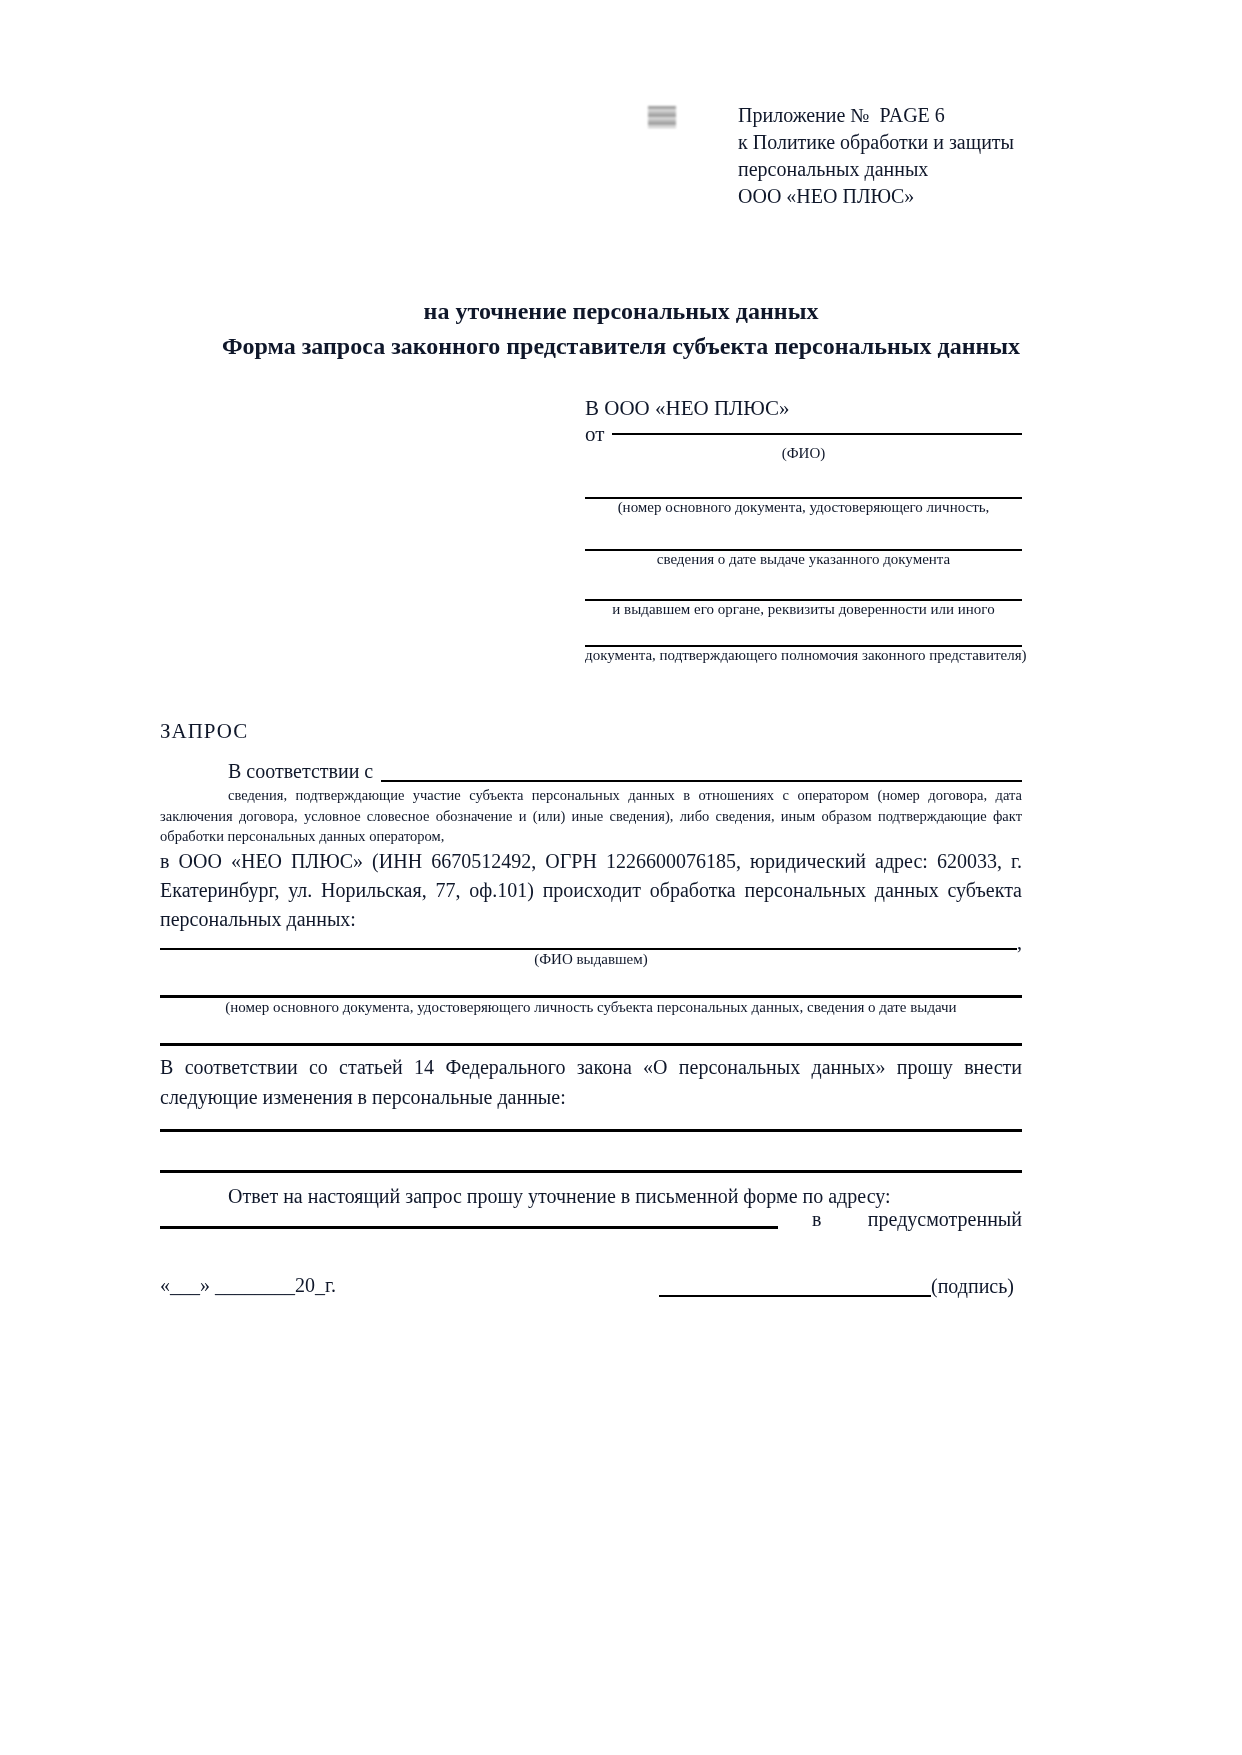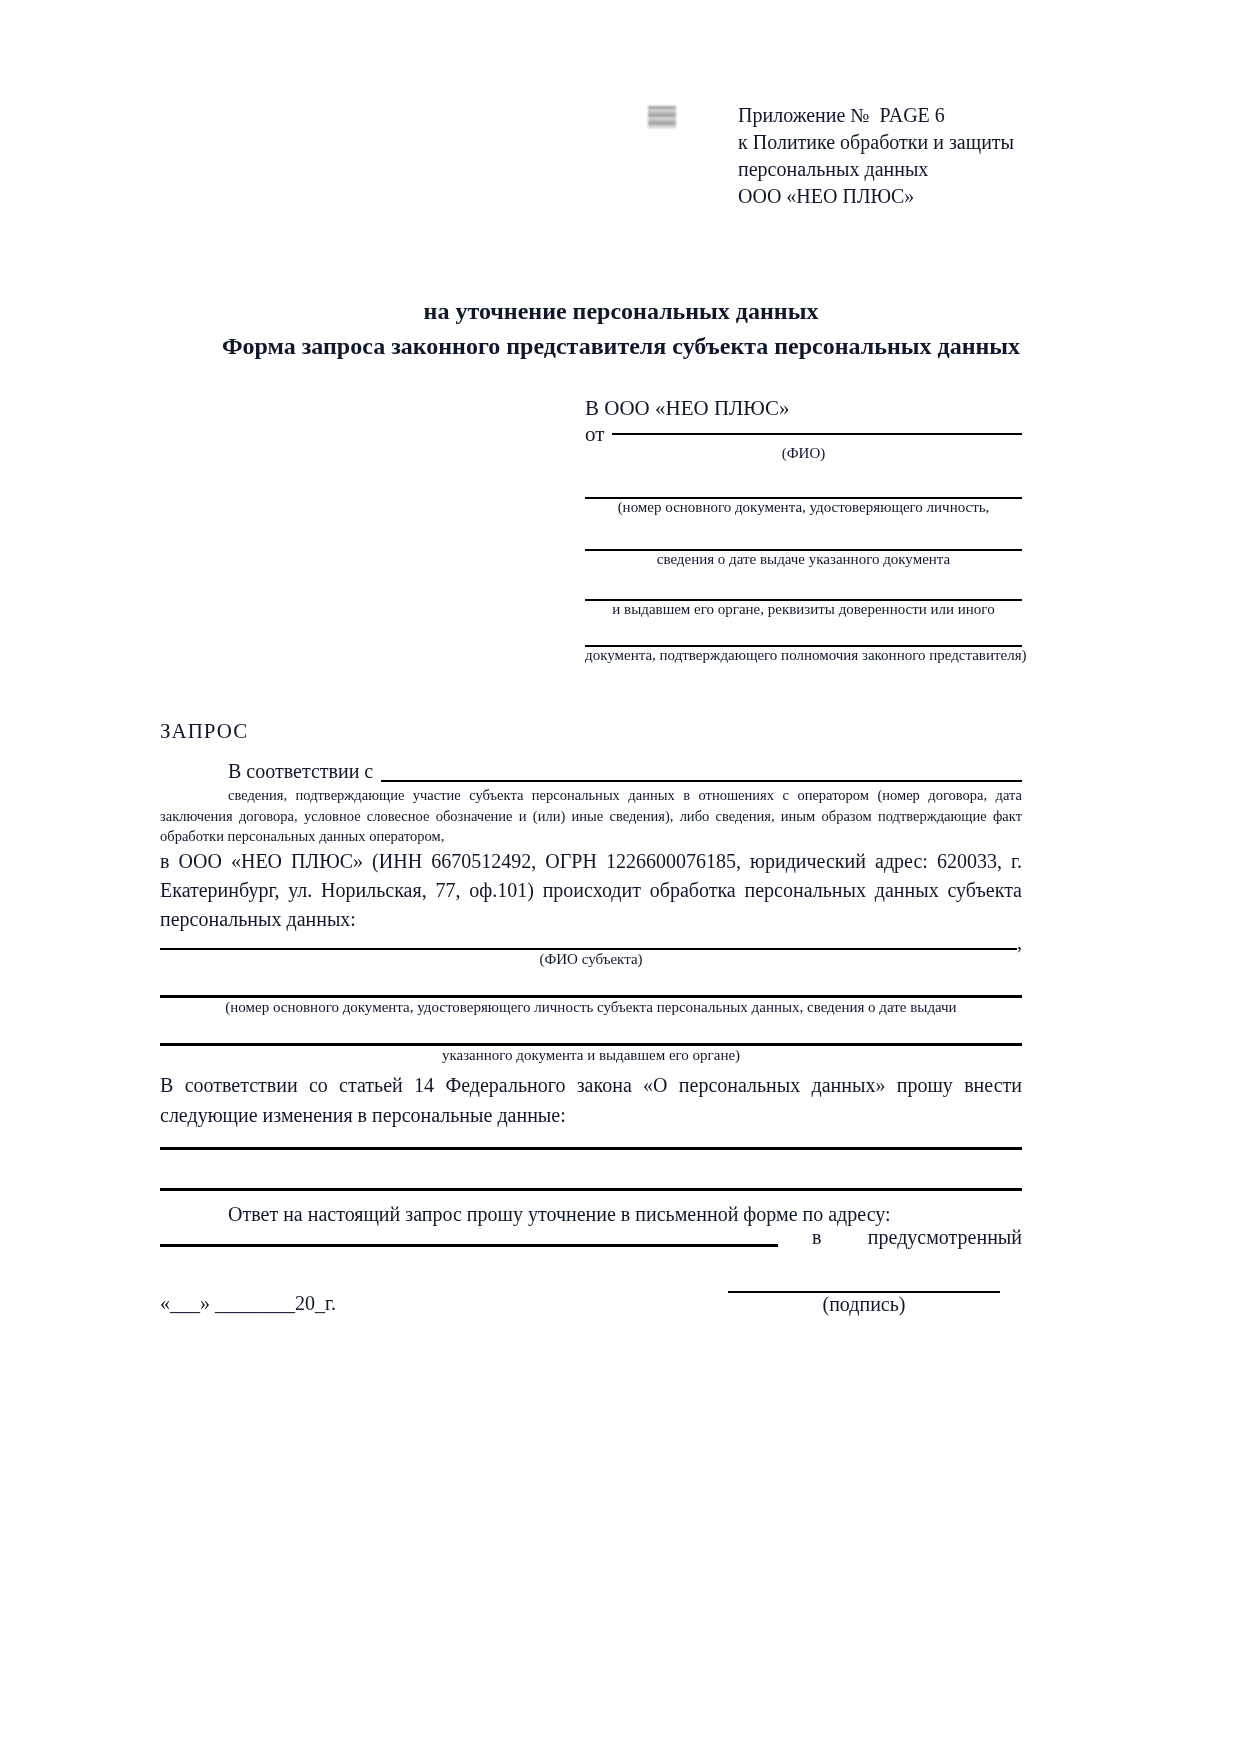--- a/index.html
+++ b/index.html
@@ -51,21 +51,21 @@
   .blankA { height:20px; border-bottom:3px solid #000; }
   .blankB { height:41px; border-bottom:3px solid #000; }
   .answer-lead { margin-top:10px; line-height:26px; text-indent:68px; }
   .answer-row { display:flex; align-items:flex-end; height:20px; }
   .answer-row .afill { width:618px; border-bottom:3px solid #000; align-self:stretch; }
   .answer-row .w1 { margin-left:34px; line-height:20px; }
   .answer-row .w2 { margin-left:auto; line-height:20px; }
   .answer-tail { line-height:26px; margin-top:4px; }
   .footer-row { display:flex; align-items:flex-end; margin-top:42px; height:26px; }
   .date-str { line-height:24px; white-space:pre; }
-  .sig-group { margin-left:auto; display:flex; align-items:center; margin-right:22px;flex-direction:column; }
+  .sig-group { margin-left:auto; display:flex; align-items:flex-end; margin-right:8px; }
   .sig-line { width:272px; border-bottom:2px solid #000; height:20px; }
   .sig-cap { line-height:22px; }
 </style>
 </head>
 <body>
 
 <div class="page">
 
   <div class="artifact"></div>
 
@@ -111,27 +111,26 @@
     </div>
 
     <div class="fine">сведения, подтверждающие участие субъекта персональных данных в отношениях с оператором (номер договора, дата заключения договора, условное словесное обозначение и (или) иные сведения), либо сведения, иным образом подтверждающие факт обработки персональных данных оператором,</div>
 
     <div class="para">в ООО «НЕО ПЛЮС» (ИНН 6670512492, ОГРН 1226600076185, юридический адрес: 620033, г. Екатеринбург, ул. Норильская, 77, оф.101) происходит обработка персональных данных субъекта персональных данных:</div>
 
     <div class="sline1">
       <span class="fill"></span>
       <span class="comma">,</span>
     </div>
-    <div class="cap2">(ФИО субъекта)</div>
+    <div class="cap2">(ФИО выдавшем)</div>
 
     <div class="wfillA"></div>
     <div class="cap2">(номер основного документа, удостоверяющего личность субъекта персональных данных, сведения о дате выдачи</div>
 
     <div class="wfillA"></div>
-    <div class="cap2">указанного документа и выдавшем его органе)</div>
 
     <div class="p14">В соответствии со статьей 14 Федерального закона «О персональных данных» прошу внести следующие изменения в персональные данные:</div>
 
     <div class="blankA"></div>
     <div class="blankB"></div>
 
     <div class="answer-lead">Ответ на настоящий запрос прошу уточнение в письменной форме по адресу:</div>
     <div class="answer-row">
       <span class="afill"></span>
       <span class="w1">в</span>

